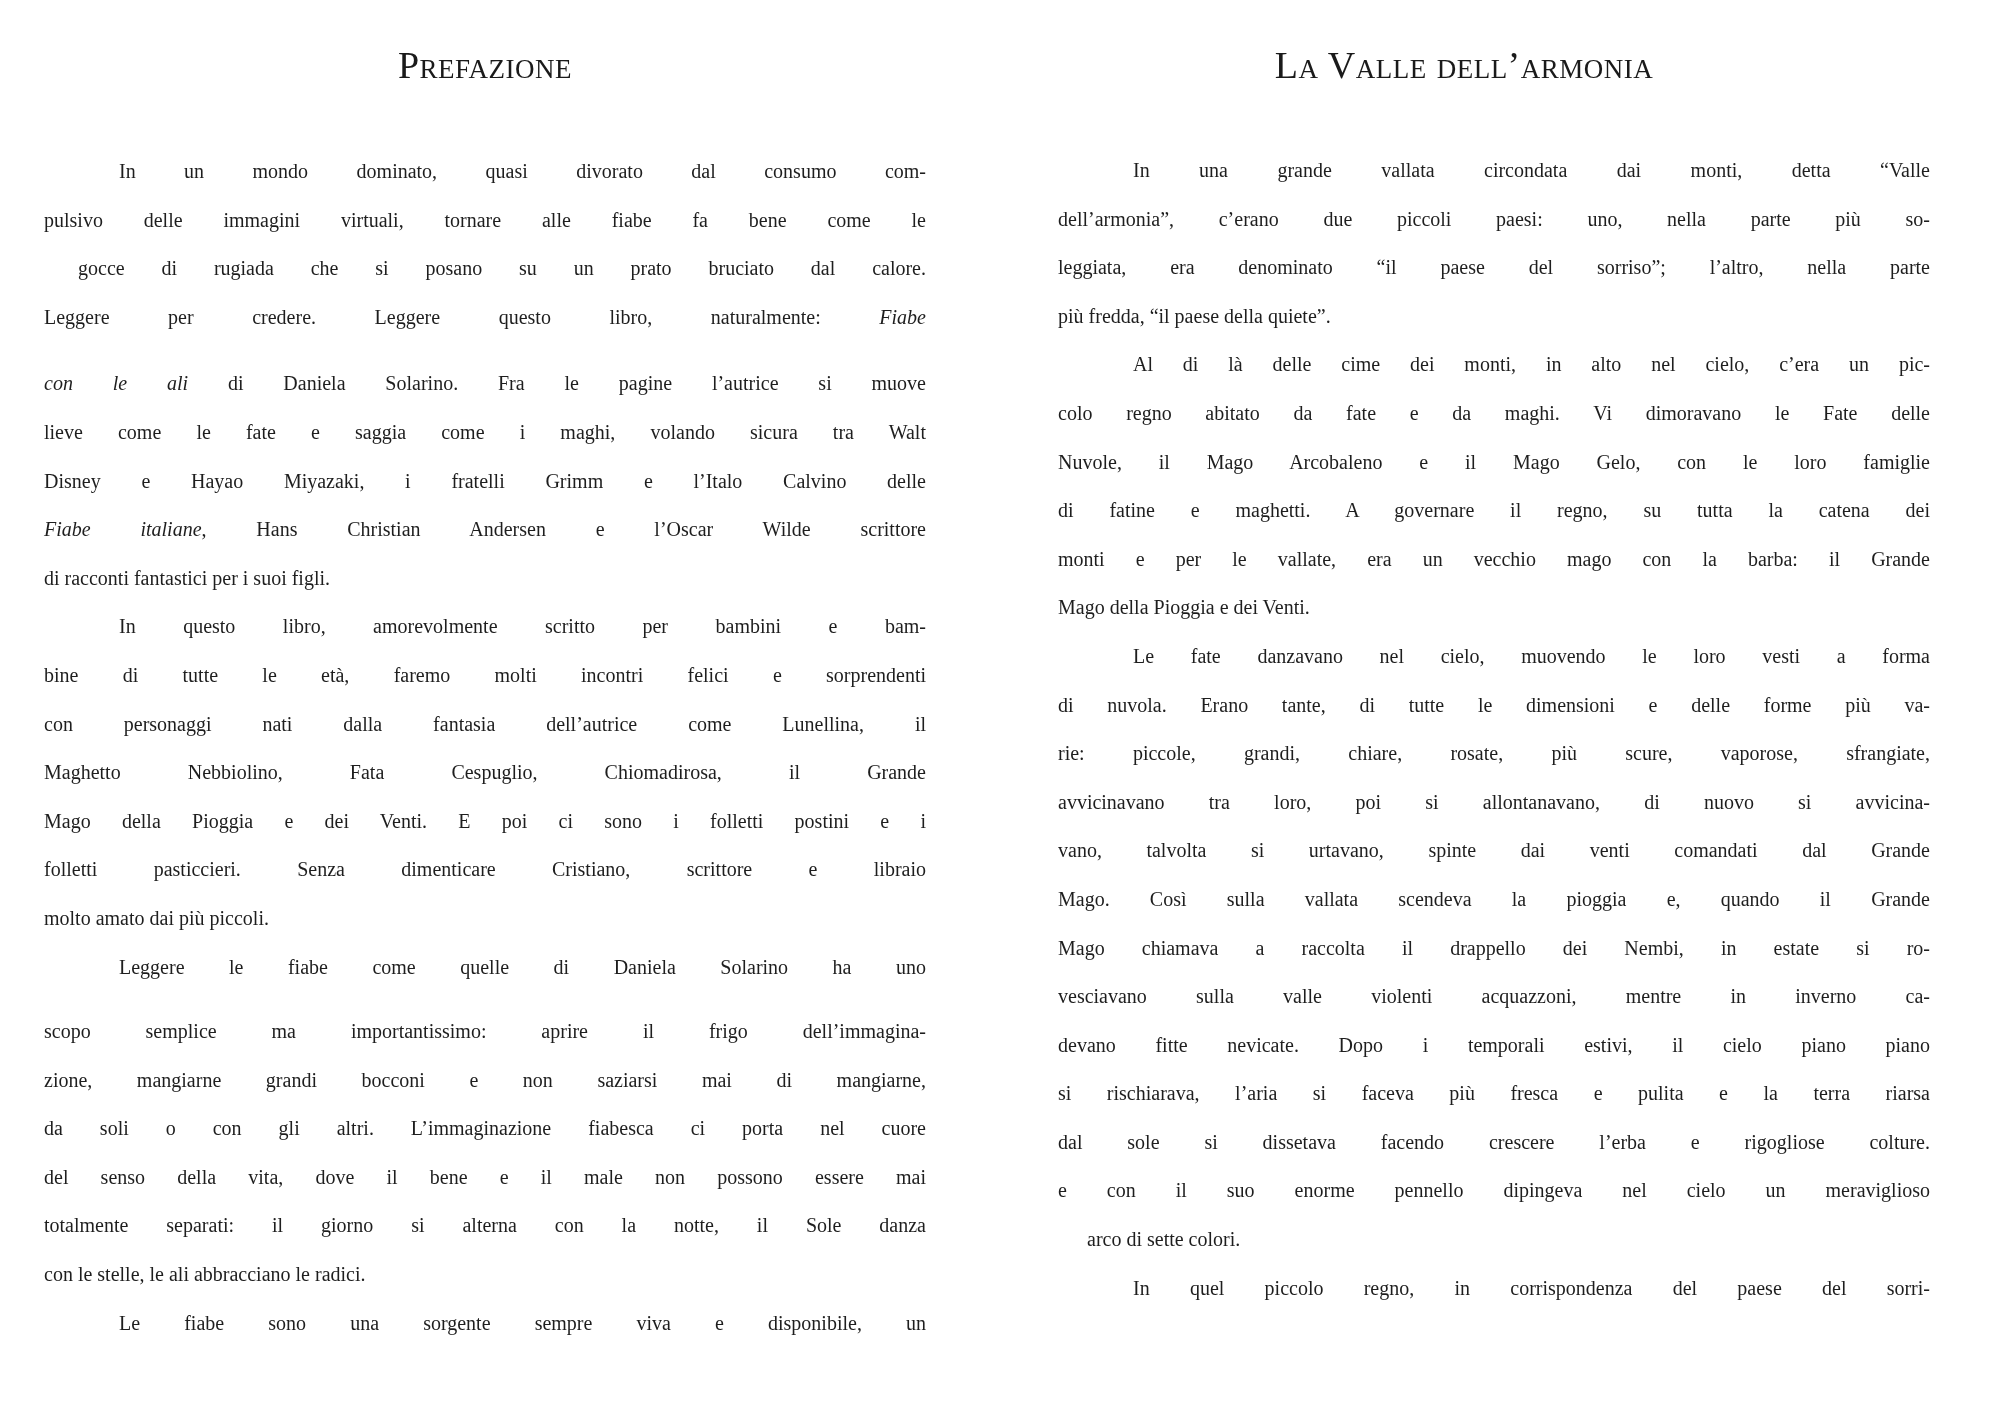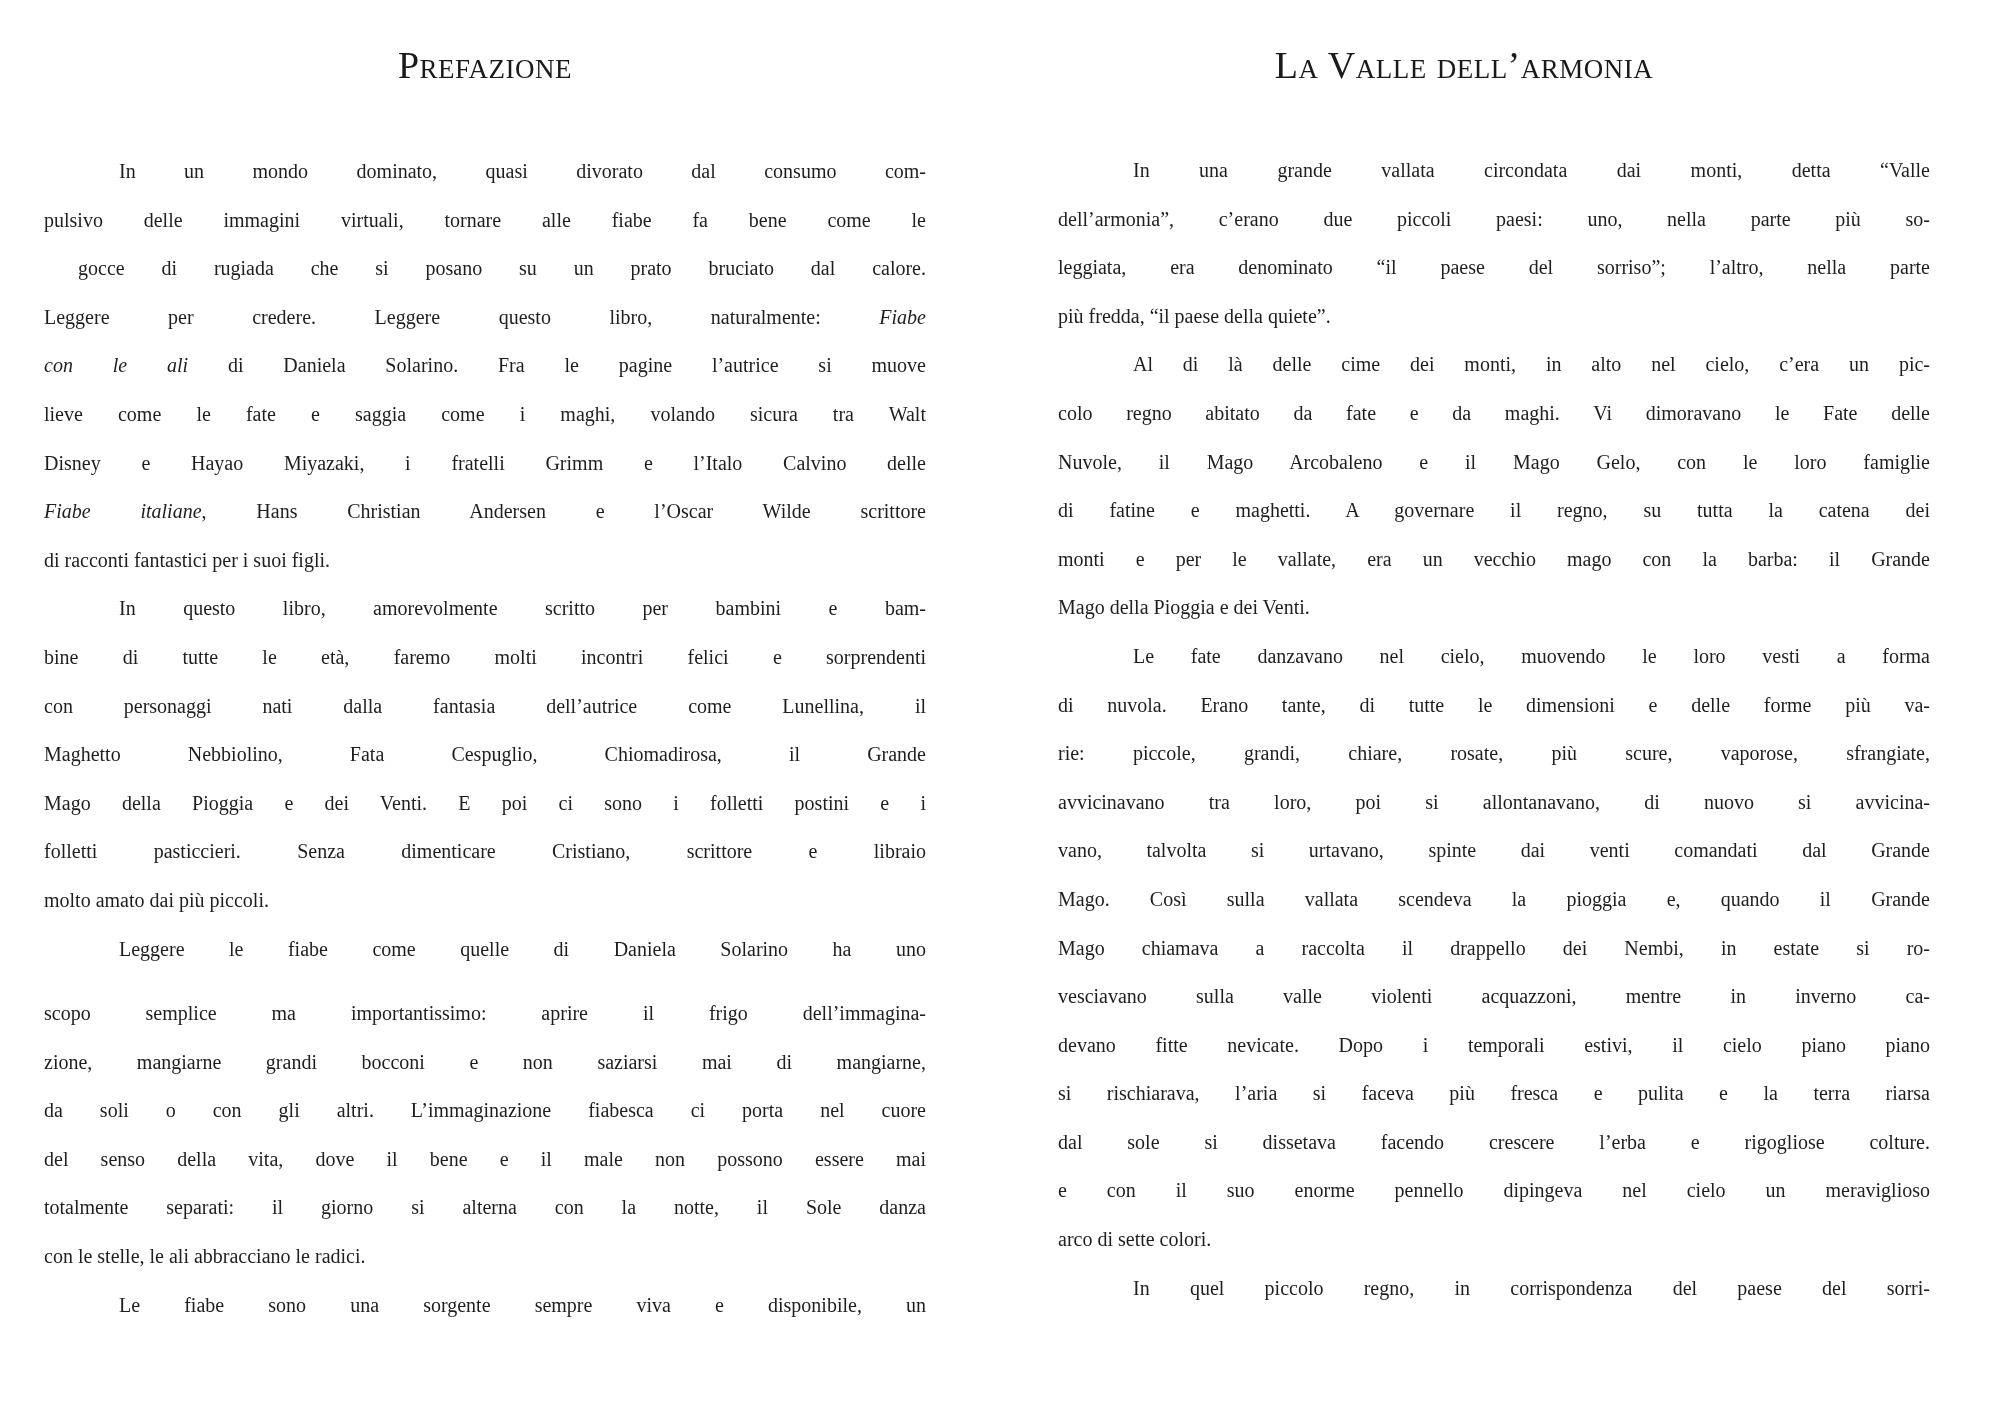--- a/index.html
+++ b/index.html
@@ -26,21 +26,21 @@
 </head>
 <body>
 
 <div class="page" id="page-left">
   <h1 class="title">Prefazione</h1>
   <div class="body">
       <div class="line indent" style="white-space: nowrap;">In un mondo dominato, quasi divorato dal consumo com-</div>
       <div class="line" style="white-space: nowrap;">pulsivo delle immagini virtuali, tornare alle fiabe fa bene come le</div>
       <div class="line" style="white-space: nowrap; margin-left: 34px;">gocce di rugiada che si posano su un prato bruciato dal calore.</div>
       <div class="line" style="white-space: nowrap;"><span>Leggere per credere. Leggere questo libro, naturalmente: </span><em>Fiabe</em></div>
-      <div class="line" style="white-space: nowrap;"><em>con le ali</em><span> di Daniela Solarino. Fra le pagine l’autrice si muove</span></div>
+      <div class="line" style="white-space: nowrap; margin-top: 18px;"><em>con le ali</em><span> di Daniela Solarino. Fra le pagine l’autrice si muove</span></div>
       <div class="line" style="white-space: nowrap;">lieve come le fate e saggia come i maghi, volando sicura tra Walt</div>
       <div class="line" style="white-space: nowrap;">Disney e Hayao Miyazaki, i fratelli Grimm e l’Italo Calvino delle</div>
       <div class="line" style="white-space: nowrap;"><em>Fiabe italiane</em><span>, Hans Christian Andersen e l’Oscar Wilde scrittore</span></div>
       <div class="line last" style="white-space: nowrap;">di racconti fantastici per i suoi figli.</div>
       <div class="line indent" style="white-space: nowrap;">In questo libro, amorevolmente scritto per bambini e bam-</div>
       <div class="line" style="white-space: nowrap;">bine di tutte le età, faremo molti incontri felici e sorprendenti</div>
       <div class="line" style="white-space: nowrap;">con personaggi nati dalla fantasia dell’autrice come Lunellina, il</div>
       <div class="line" style="white-space: nowrap;">Maghetto Nebbiolino, Fata Cespuglio, Chiomadirosa, il Grande</div>
       <div class="line" style="white-space: nowrap;">Mago della Pioggia e dei Venti. E poi ci sono i folletti postini e i</div>
       <div class="line" style="white-space: nowrap;">folletti pasticcieri. Senza dimenticare Cristiano, scrittore e libraio</div>
@@ -74,16 +74,16 @@
       <div class="line" style="white-space: nowrap;">rie: piccole, grandi, chiare, rosate, più scure, vaporose, sfrangiate,</div>
       <div class="line" style="white-space: nowrap;">avvicinavano tra loro, poi si allontanavano, di nuovo si avvicina-</div>
       <div class="line" style="white-space: nowrap;">vano, talvolta si urtavano, spinte dai venti comandati dal Grande</div>
       <div class="line" style="white-space: nowrap;">Mago. Così sulla vallata scendeva la pioggia e, quando il Grande</div>
       <div class="line" style="white-space: nowrap;">Mago chiamava a raccolta il drappello dei Nembi, in estate si ro-</div>
       <div class="line" style="white-space: nowrap;">vesciavano sulla valle violenti acquazzoni, mentre in inverno ca-</div>
       <div class="line" style="white-space: nowrap;">devano fitte nevicate. Dopo i temporali estivi, il cielo piano piano</div>
       <div class="line" style="white-space: nowrap;">si rischiarava, l’aria si faceva più fresca e pulita e la terra riarsa</div>
       <div class="line" style="white-space: nowrap;">dal sole si dissetava facendo crescere l’erba e rigogliose colture.</div>
       <div class="line" style="white-space: nowrap;">e con il suo enorme pennello dipingeva nel cielo un meraviglioso</div>
-      <div class="line last" style="white-space: nowrap;">arco di sette colori.</div>
+      <div class="line last" style="white-space: nowrap; margin-left: 29px;">arco di sette colori.</div>
       <div class="line indent" style="white-space: nowrap;">In quel piccolo regno, in corrispondenza del paese del sorri-</div>
     </div>
 </div>
 
 </body></html>

